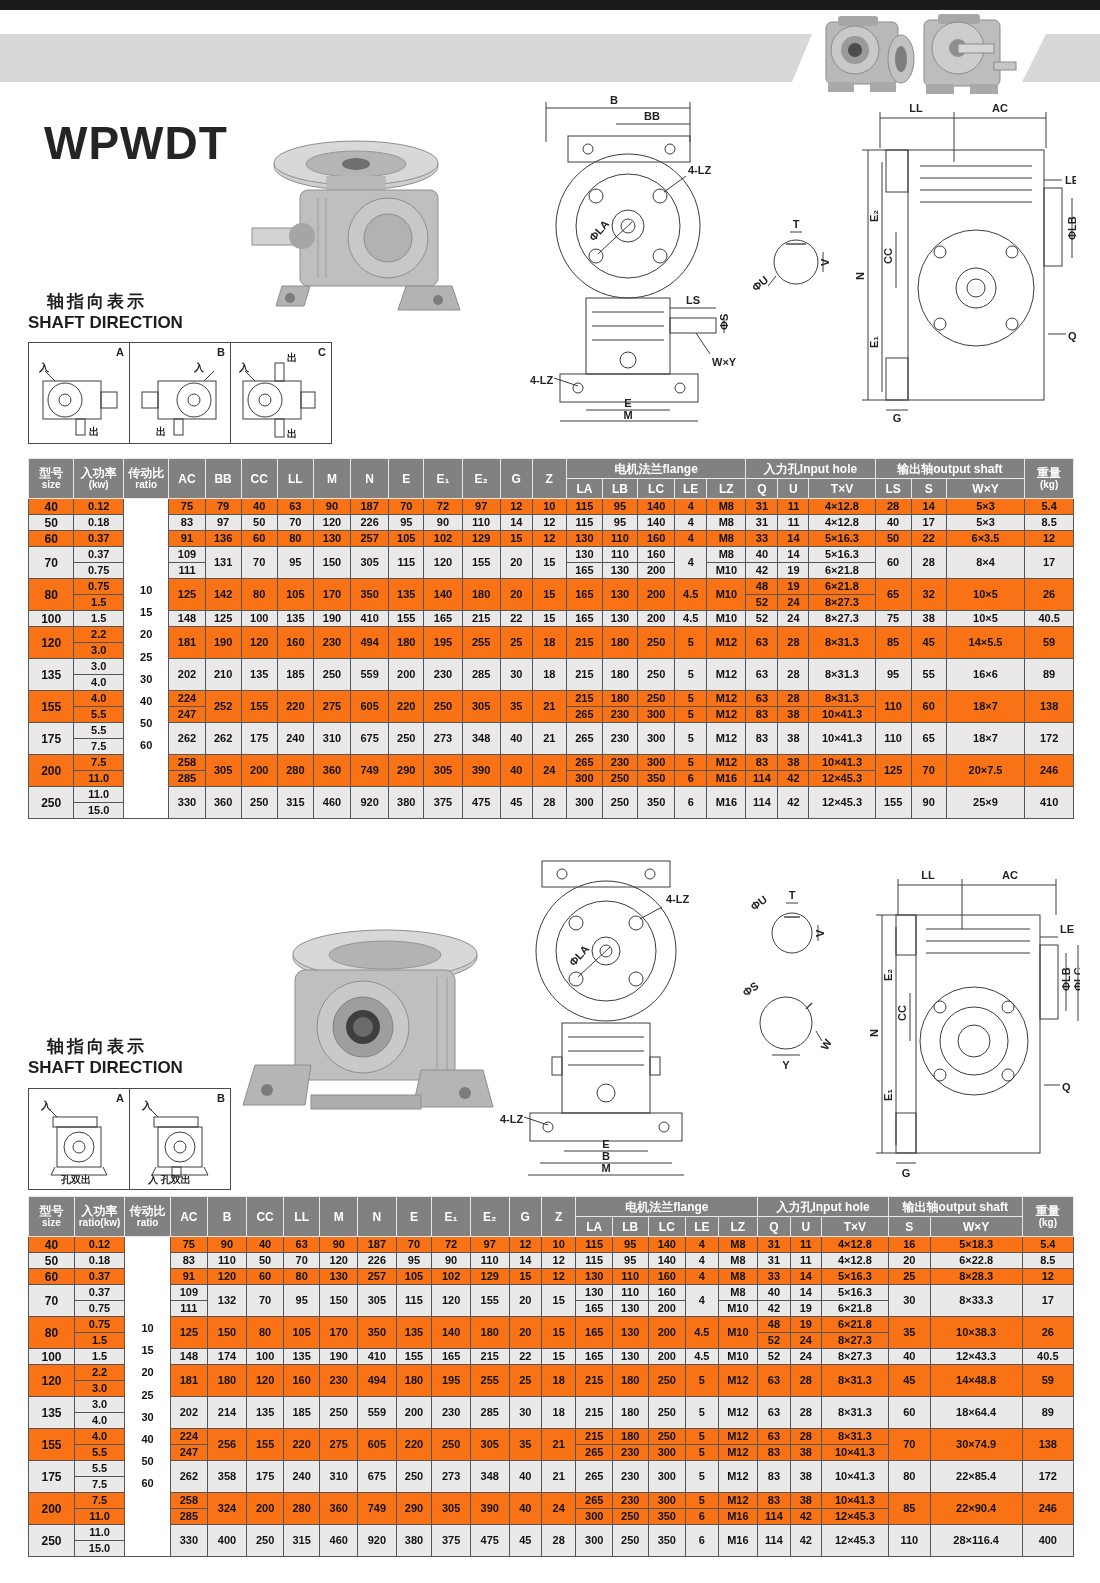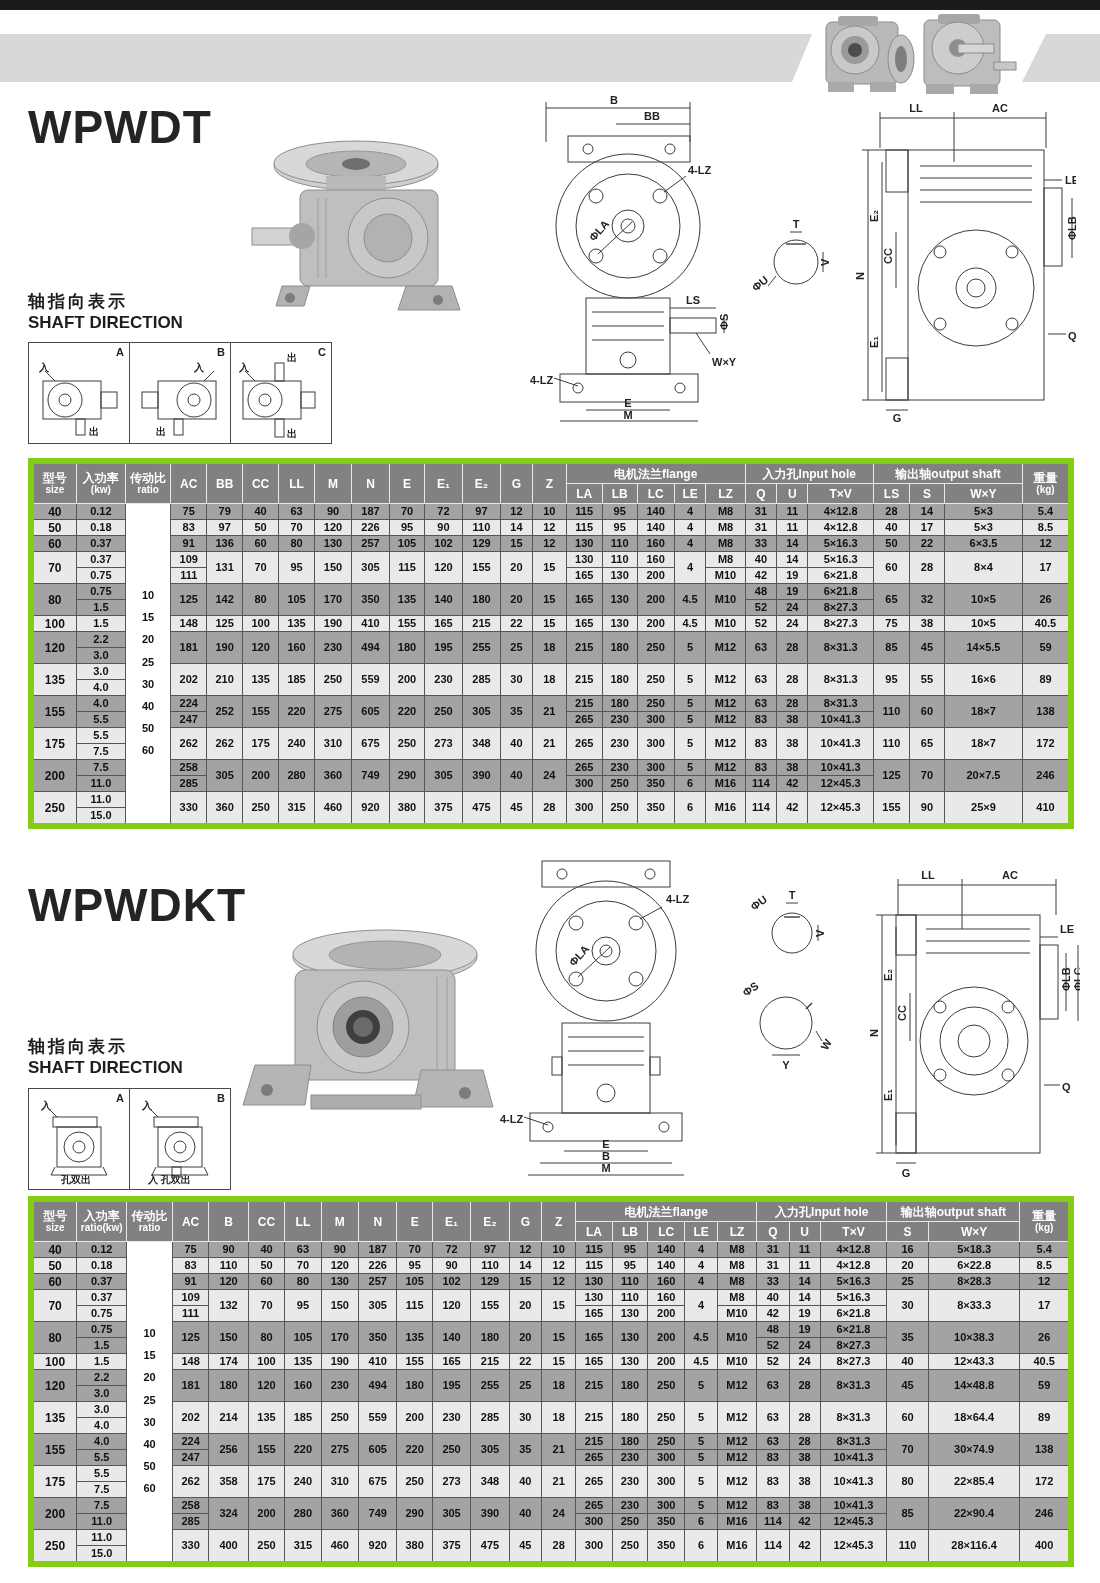--- a/index.html
+++ b/index.html
@@ -8,33 +8,33 @@
   
   .topbar{position:absolute;left:0;top:0;width:1100px;height:10px;background:#1b1b1b;}
   .band{position:absolute;left:0;top:34px;width:812px;height:48px;background:#d8d8d8;
         clip-path:polygon(0 0,100% 0,calc(100% - 20px) 100%,0 100%);}
   .band-right{position:absolute;left:1022px;top:34px;width:78px;height:48px;background:#d8d8d8;
         clip-path:polygon(24px 0,100% 0,100% 100%,0 100%);}
   .band-title{position:absolute;left:26px;top:36px;font-size:40px;font-weight:bold;font-style:italic;
         color:#342e2a;letter-spacing:2px;white-space:nowrap;}
   .band-photos{position:absolute;left:808px;top:4px;}
   
-  .sec-title{position:absolute;font-size:46px;font-weight:bold;color:#242424;letter-spacing:1px;margin:0;text-align:right;}
+  .sec-title{position:absolute;font-size:46px;font-weight:bold;color:#242424;letter-spacing:1px;margin:16px;text-align:right;}
   .shaft-label{position:absolute;font-weight:bold;color:#1d1d1d;line-height:1.25;}
-  .shaft-label .cn{font-size:17px;letter-spacing:3px;}
+  .shaft-label .cn{font-size:17px;letter-spacing:3px;margin-left:19px;}
   .shaft-label .en{font-size:17px;letter-spacing:0;}
   
   .dirbox{position:absolute;display:flex;border:1px solid #4a4a4a;background:#fff;}
   .dircell{position:relative;width:100px;height:100px;border-right:1px solid #4a4a4a;}
   .dircell:last-child{border-right:none;}
   .dircell .letter{position:absolute;right:5px;top:3px;font-size:11px;font-weight:bold;}
   .dircell .cn{position:absolute;font-size:10px;font-weight:bold;}
   
   .spec-table{position:absolute;border-collapse:collapse;table-layout:fixed;width:1046px;
-        font-size:11px;font-weight:bold;color:#111;background:#a3a3a3;border:6px solid #84cc16;}
+        font-size:11px;font-weight:bold;color:#111;background:#f97316;border:1px solid #84cc16;}
   .spec-table td,.spec-table th{border:1px solid #565656;text-align:center;vertical-align:middle;
         padding:0;height:15px;line-height:1.0;overflow:hidden;white-space:nowrap;}
   .spec-table thead th{background:#818181;color:#fff;border:1px solid #e8e8e8;height:19px;font-size:12px;}
   .spec-table thead .two div{line-height:1.05;}
   .spec-table thead .en{font-size:10px;font-weight:bold;}
   .spec-table thead .grp{font-size:12px;}
   .spec-table tr.shade td{background:#e9e9e9;}
   .spec-table tr.gs td{border-top:1.5px solid #151515;}
   .spec-table td.size-cell{font-size:12px;}
   .spec-table td.ratio-cell{position:relative;background:#fff;}
@@ -728,21 +728,20 @@
           <td rowspan="2">90</td>
           <td rowspan="2">25×9</td>
           <td rowspan="2">410</td>
         </tr>
         <tr class="shade">
           <td>15.0</td>
         </tr>
       </tbody>
     </table>
 
-  <h1 class="sec-title" style="left:28px;top:878px;">WPWDKT</h1>
 
   <div style="position:absolute;left:225px;top:915px;">
     <svg width="280" height="215" viewBox="0 0 280 215">
       <ellipse cx="160" cy="42" rx="92" ry="26" fill="#cfcfcf" stroke="#8e8e8e"></ellipse>
       <ellipse cx="160" cy="39" rx="92" ry="24" fill="#d8d8d8" stroke="#8e8e8e"></ellipse>
       <ellipse cx="160" cy="40" rx="56" ry="14" fill="#b3b3b3" stroke="#979797"></ellipse>
       <rect x="70" y="55" width="160" height="110" rx="10" fill="#bfbfbf" stroke="#8e8e8e"></rect>
       <line x1="212" y1="62" x2="212" y2="158" stroke="#9d9d9d"></line>
         <line x1="222" y1="62" x2="222" y2="158" stroke="#9d9d9d"></line>
       <circle cx="138" cy="112" r="46" fill="#c9c9c9" stroke="#8e8e8e"></circle>

